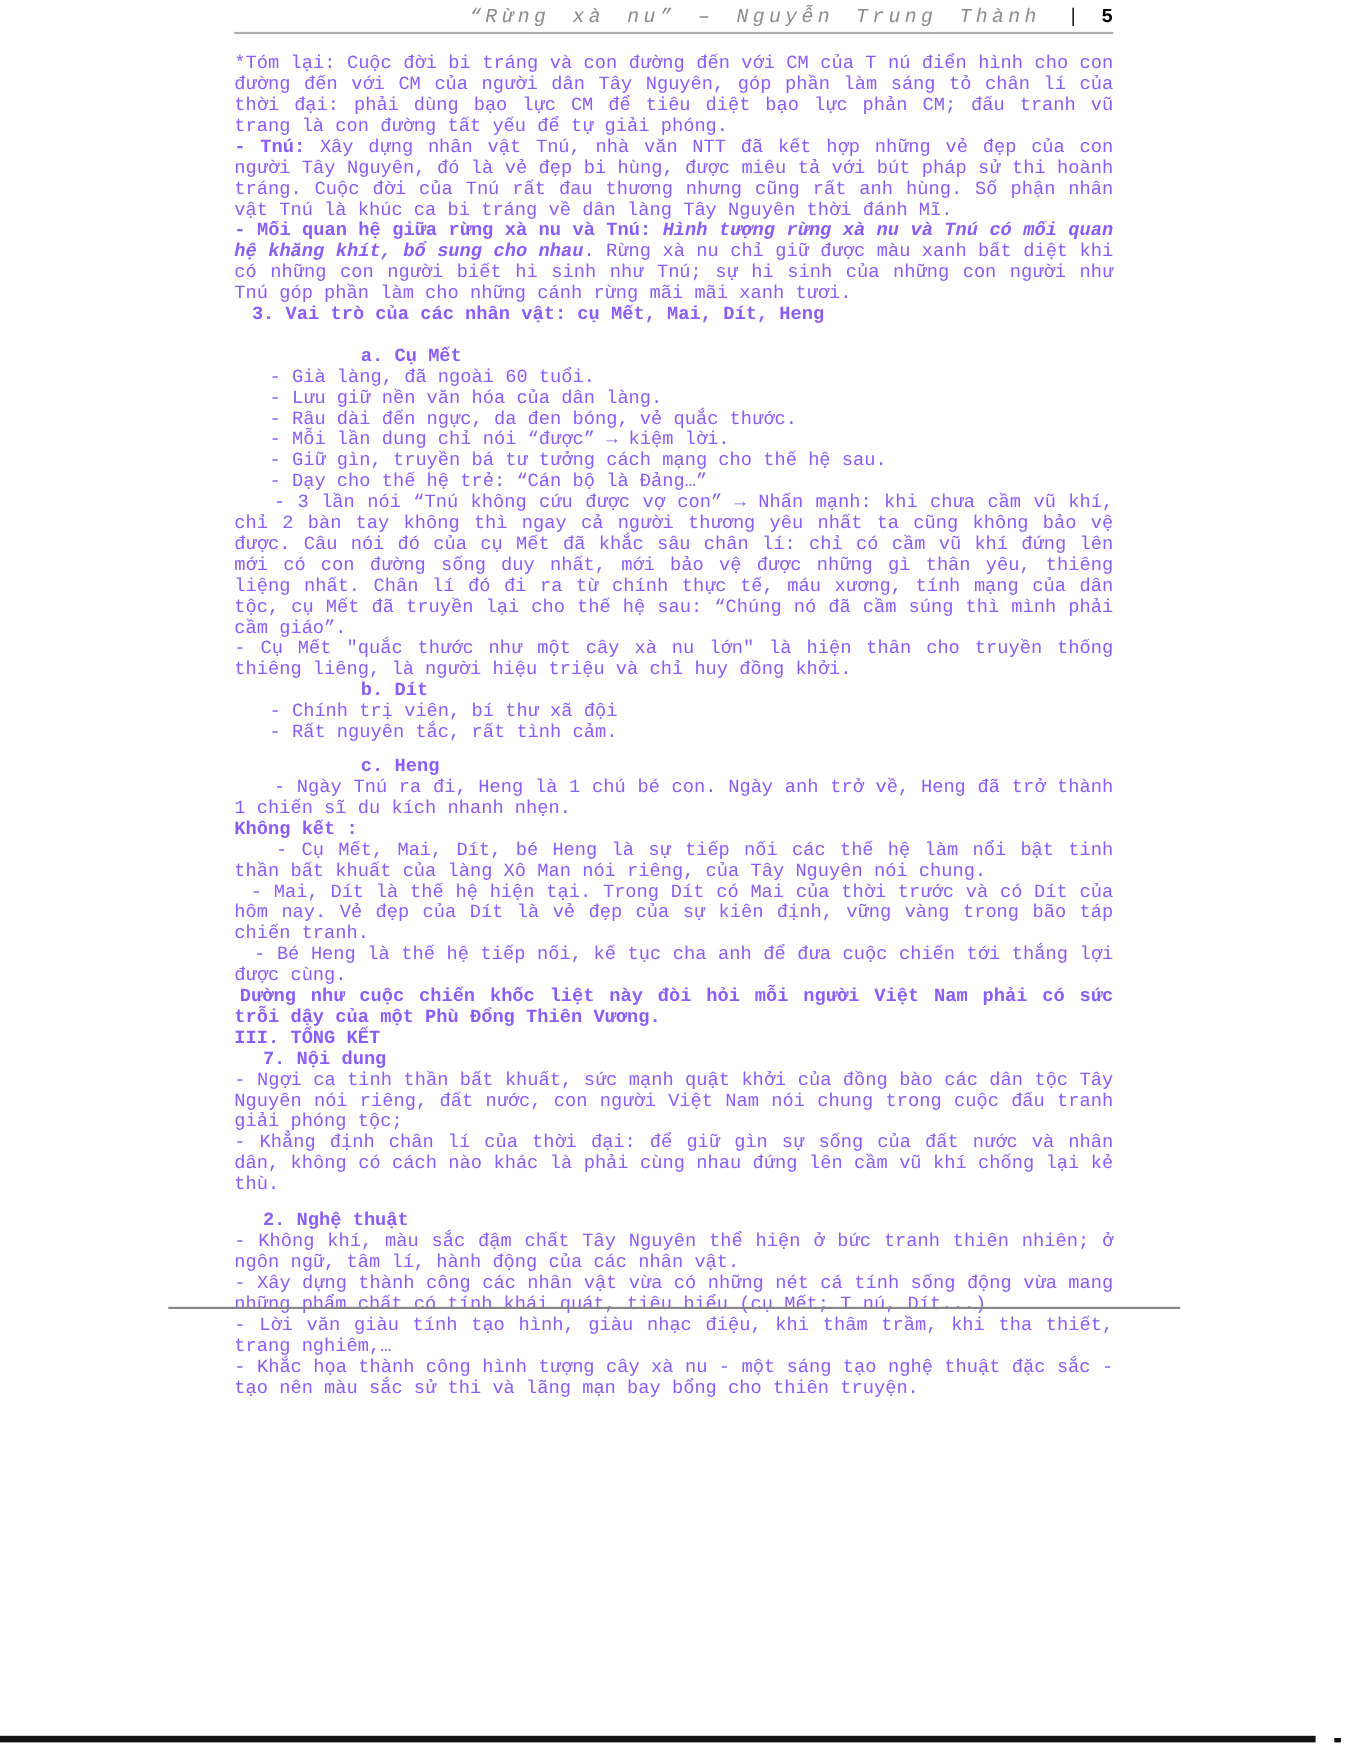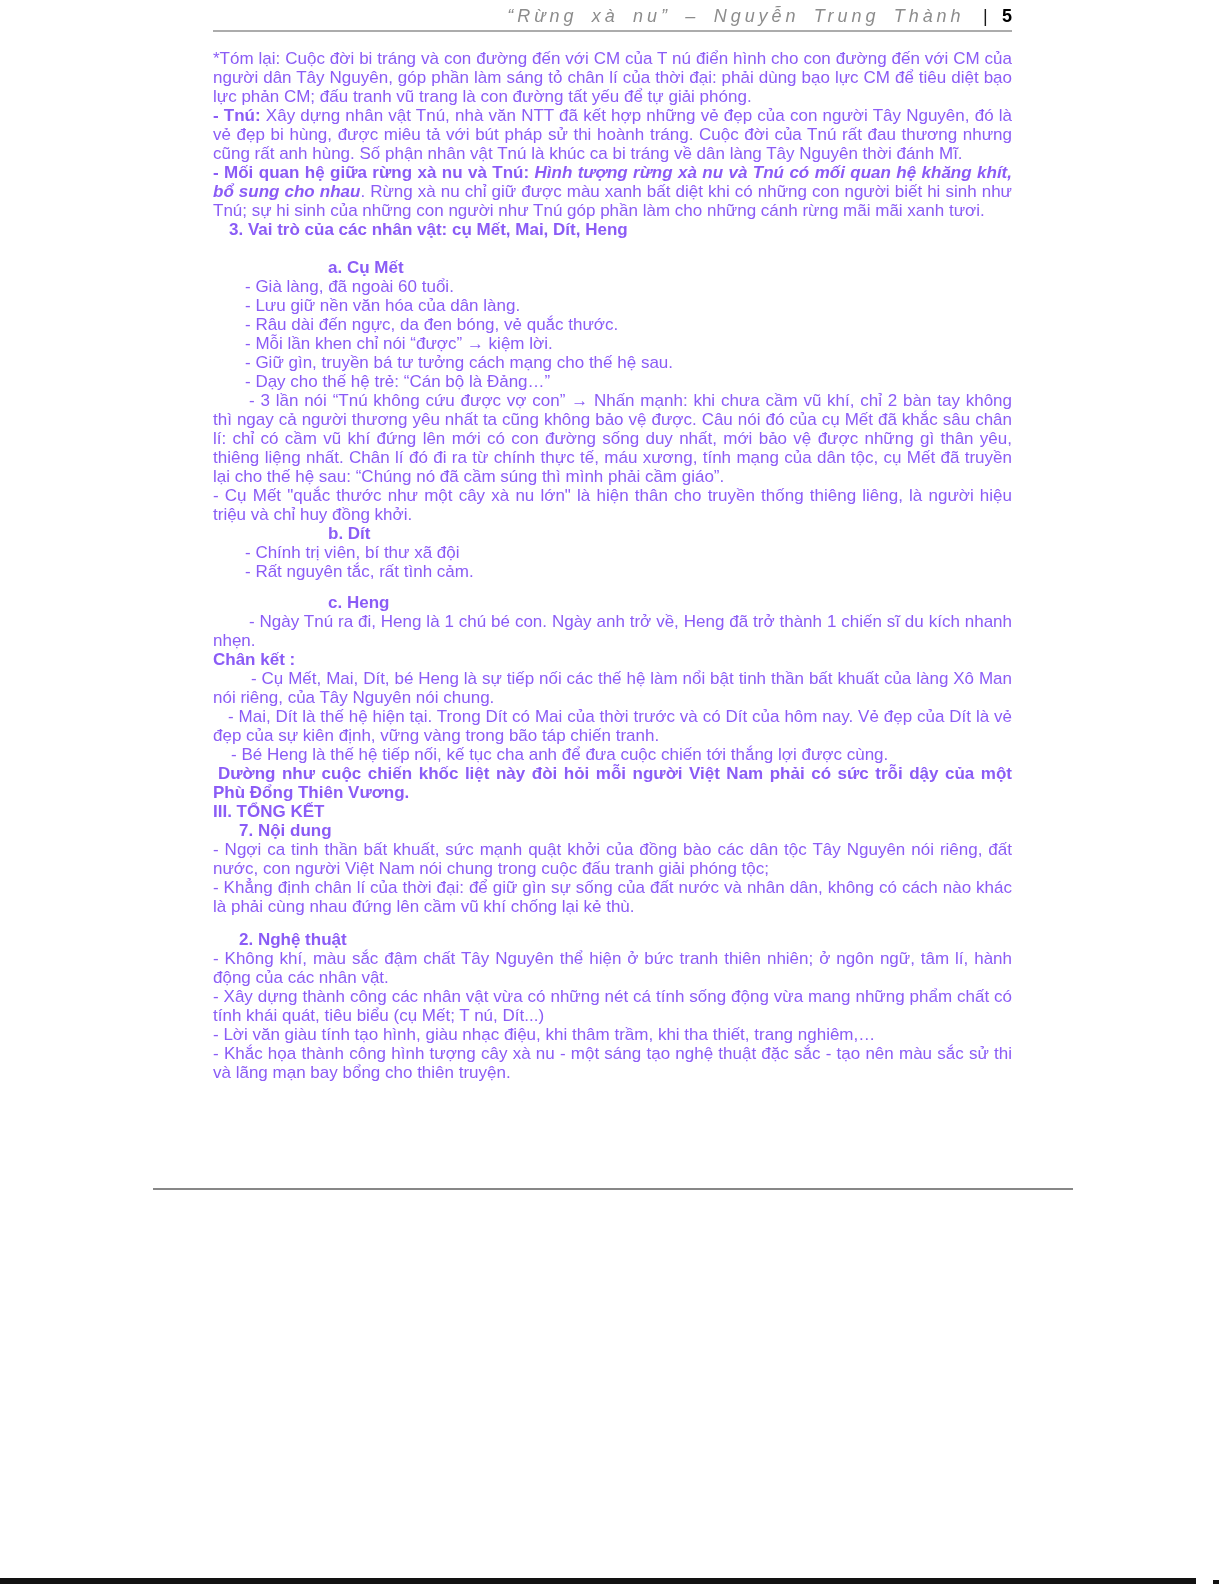--- a/index.html
+++ b/index.html
@@ -1,20 +1,20 @@
 <!DOCTYPE html>
 <html><head>
 <meta charset="utf-8">
 <style>
   html,body{margin:0;padding:0;background:#ffffff;}
   .page{
     position:relative;
     width:1225px;height:1585px;
     background:#ffffff;
-    font-family:Liberation Sans, sans-serif;
+    font-family:Liberation Mono, monospace;
     color:#000;
     overflow:hidden;
   }
   .header{
     position:absolute;left:213px;top:6px;width:799px;
     text-align:right;
     border-bottom:2px solid #acacac;
     padding-bottom:3px;
     font-style:italic;
     font-size:18px;
@@ -51,31 +51,31 @@
   <div class="content" style="color: #8b5cf6;">
       <div class="para"><span>*Tóm lại: Cuộc đời bi tráng và con đường đến với CM của T nú điển hình cho con đường đến với CM của người dân Tây Nguyên, góp phần làm sáng tỏ chân lí của thời đại: phải dùng bạo lực CM để tiêu diệt bạo lực phản CM; đấu tranh vũ trang là con đường tất yếu để tự giải phóng.</span></div>
       <div class="para"><span class="b">- Tnú:</span><span> Xây dựng nhân vật Tnú, nhà văn NTT đã kết hợp những vẻ đẹp của con người Tây Nguyên, đó là vẻ đẹp bi hùng, được miêu tả với bút pháp sử thi hoành tráng. Cuộc đời của Tnú rất đau thương nhưng cũng rất anh hùng. Số phận nhân vật Tnú là khúc ca bi tráng về dân làng Tây Nguyên thời đánh Mĩ.</span></div>
       <div class="para"><span class="b">- Mối quan hệ giữa rừng xà nu và Tnú:</span><span class="b i">  Hình tượng rừng xà nu và Tnú có mối quan hệ khăng khít, bổ sung cho nhau</span><span>. Rừng xà nu chỉ giữ được màu xanh bất diệt khi có những con người biết hi sinh như Tnú; sự hi sinh của những con người như Tnú góp phần làm cho những cánh rừng mãi mãi xanh tươi.</span></div>
       <div class="para" style="text-indent: 16px;"><span class="b">3. Vai trò của các nhân vật: cụ Mết, Mai, Dít, Heng</span></div>
       <div class="spacer"></div>
       <div class="para" style="text-indent: 115px;"><span class="b">a. Cụ Mết</span></div>
       <div class="para" style="text-indent: 32px;"><span>- Già làng, đã ngoài 60 tuổi.</span></div>
       <div class="para" style="text-indent: 32px;"><span>- Lưu giữ nền văn hóa của dân làng.</span></div>
       <div class="para" style="text-indent: 32px;"><span>- Râu dài đến ngực, da đen bóng, vẻ quắc thước.</span></div>
-      <div class="para" style="text-indent: 32px;"><span>- Mỗi lần khen chỉ nói “được” → kiệm lời.</span></div>
+      <div class="para" style="text-indent: 32px;"><span>- Mỗi lần dung chỉ nói “được” → kiệm lời.</span></div>
       <div class="para" style="text-indent: 32px;"><span>- Giữ gìn, truyền bá tư tưởng cách mạng cho thế hệ sau.</span></div>
       <div class="para" style="text-indent: 32px;"><span>- Dạy cho thế hệ trẻ: “Cán bộ là Đảng…”</span></div>
       <div class="para" style="text-indent: 36px;"><span>- 3 lần nói “Tnú không cứu được vợ con” → Nhấn mạnh: khi chưa cầm vũ khí, chỉ 2 bàn tay không thì ngay cả người thương yêu nhất ta cũng không bảo vệ được. Câu nói đó của cụ Mết đã khắc sâu chân lí: chỉ có cầm vũ khí đứng lên mới có con đường sống duy nhất, mới bảo vệ được những gì thân yêu, thiêng liệng nhất. Chân lí đó đi ra từ chính thực tế, máu xương, tính mạng của dân tộc, cụ Mết đã truyền lại cho thế hệ sau: “Chúng nó đã cầm súng thì mình phải cầm giáo”.</span></div>
       <div class="para"><span>- Cụ Mết "quắc thước như một cây xà nu lớn" là hiện thân cho truyền thống thiêng liêng, là người hiệu triệu và chỉ huy đồng khởi.</span></div>
       <div class="para" style="text-indent: 115px;"><span class="b">b. Dít</span></div>
       <div class="para" style="text-indent: 32px;"><span>- Chính trị viên, bí thư xã đội</span></div>
       <div class="para" style="text-indent: 32px;"><span>- Rất nguyên tắc, rất tình cảm.</span></div>
       <div class="para" style="text-indent: 115px; margin-top: 12px;"><span class="b">c. Heng</span></div>
       <div class="para" style="text-indent: 36px;"><span>- Ngày Tnú ra đi, Heng là 1 chú bé con. Ngày anh trở về, Heng đã trở thành 1 chiến sĩ du kích nhanh nhẹn.</span></div>
-      <div class="para"><span class="b">Chân kết :</span></div>
+      <div class="para"><span class="b">Không kết :</span></div>
       <div class="para" style="text-indent: 38px;"><span>- Cụ Mết, Mai, Dít, bé Heng là sự tiếp nối các thế hệ làm nổi bật tinh thần bất khuất của làng Xô Man nói riêng, của Tây Nguyên nói chung.</span></div>
       <div class="para" style="text-indent: 15px;"><span>- Mai, Dít là thế hệ hiện tại. Trong Dít có Mai của thời trước và có Dít của hôm nay. Vẻ đẹp của Dít là vẻ đẹp của sự kiên định, vững vàng trong bão táp chiến tranh.</span></div>
       <div class="para" style="text-indent: 18px;"><span>- Bé Heng là thế hệ tiếp nối, kế tục cha anh để đưa cuộc chiến tới thắng lợi được cùng.</span></div>
       <div class="para" style="text-indent: 5px;"><span class="b">Dường như cuộc chiến khốc liệt này đòi hỏi mỗi người Việt Nam phải có sức trỗi dậy của một Phù Đổng Thiên Vương.</span></div>
       <div class="para"><span class="b">III. TỔNG KẾT</span></div>
       <div class="para" style="text-indent: 26px;"><span class="b">7. Nội dung</span></div>
       <div class="para"><span>- Ngợi ca tinh thần bất khuất, sức mạnh quật khởi của đồng bào các dân tộc Tây Nguyên nói riêng, đất nước, con người Việt Nam nói chung trong cuộc đấu tranh giải phóng tộc;</span></div>
       <div class="para"><span>- Khẳng định chân lí của thời đại: để giữ gìn sự sống của đất nước và nhân dân, không có cách nào khác là phải cùng nhau đứng lên cầm vũ khí chống lại kẻ thù.</span></div>
       <div class="para" style="text-indent: 26px; margin-top: 14px;"><span class="b">2. Nghệ thuật</span></div>
       <div class="para"><span>- Không khí, màu sắc đậm chất Tây Nguyên thể hiện ở bức tranh thiên nhiên; ở ngôn ngữ, tâm lí, hành động của các nhân vật.</span></div>

